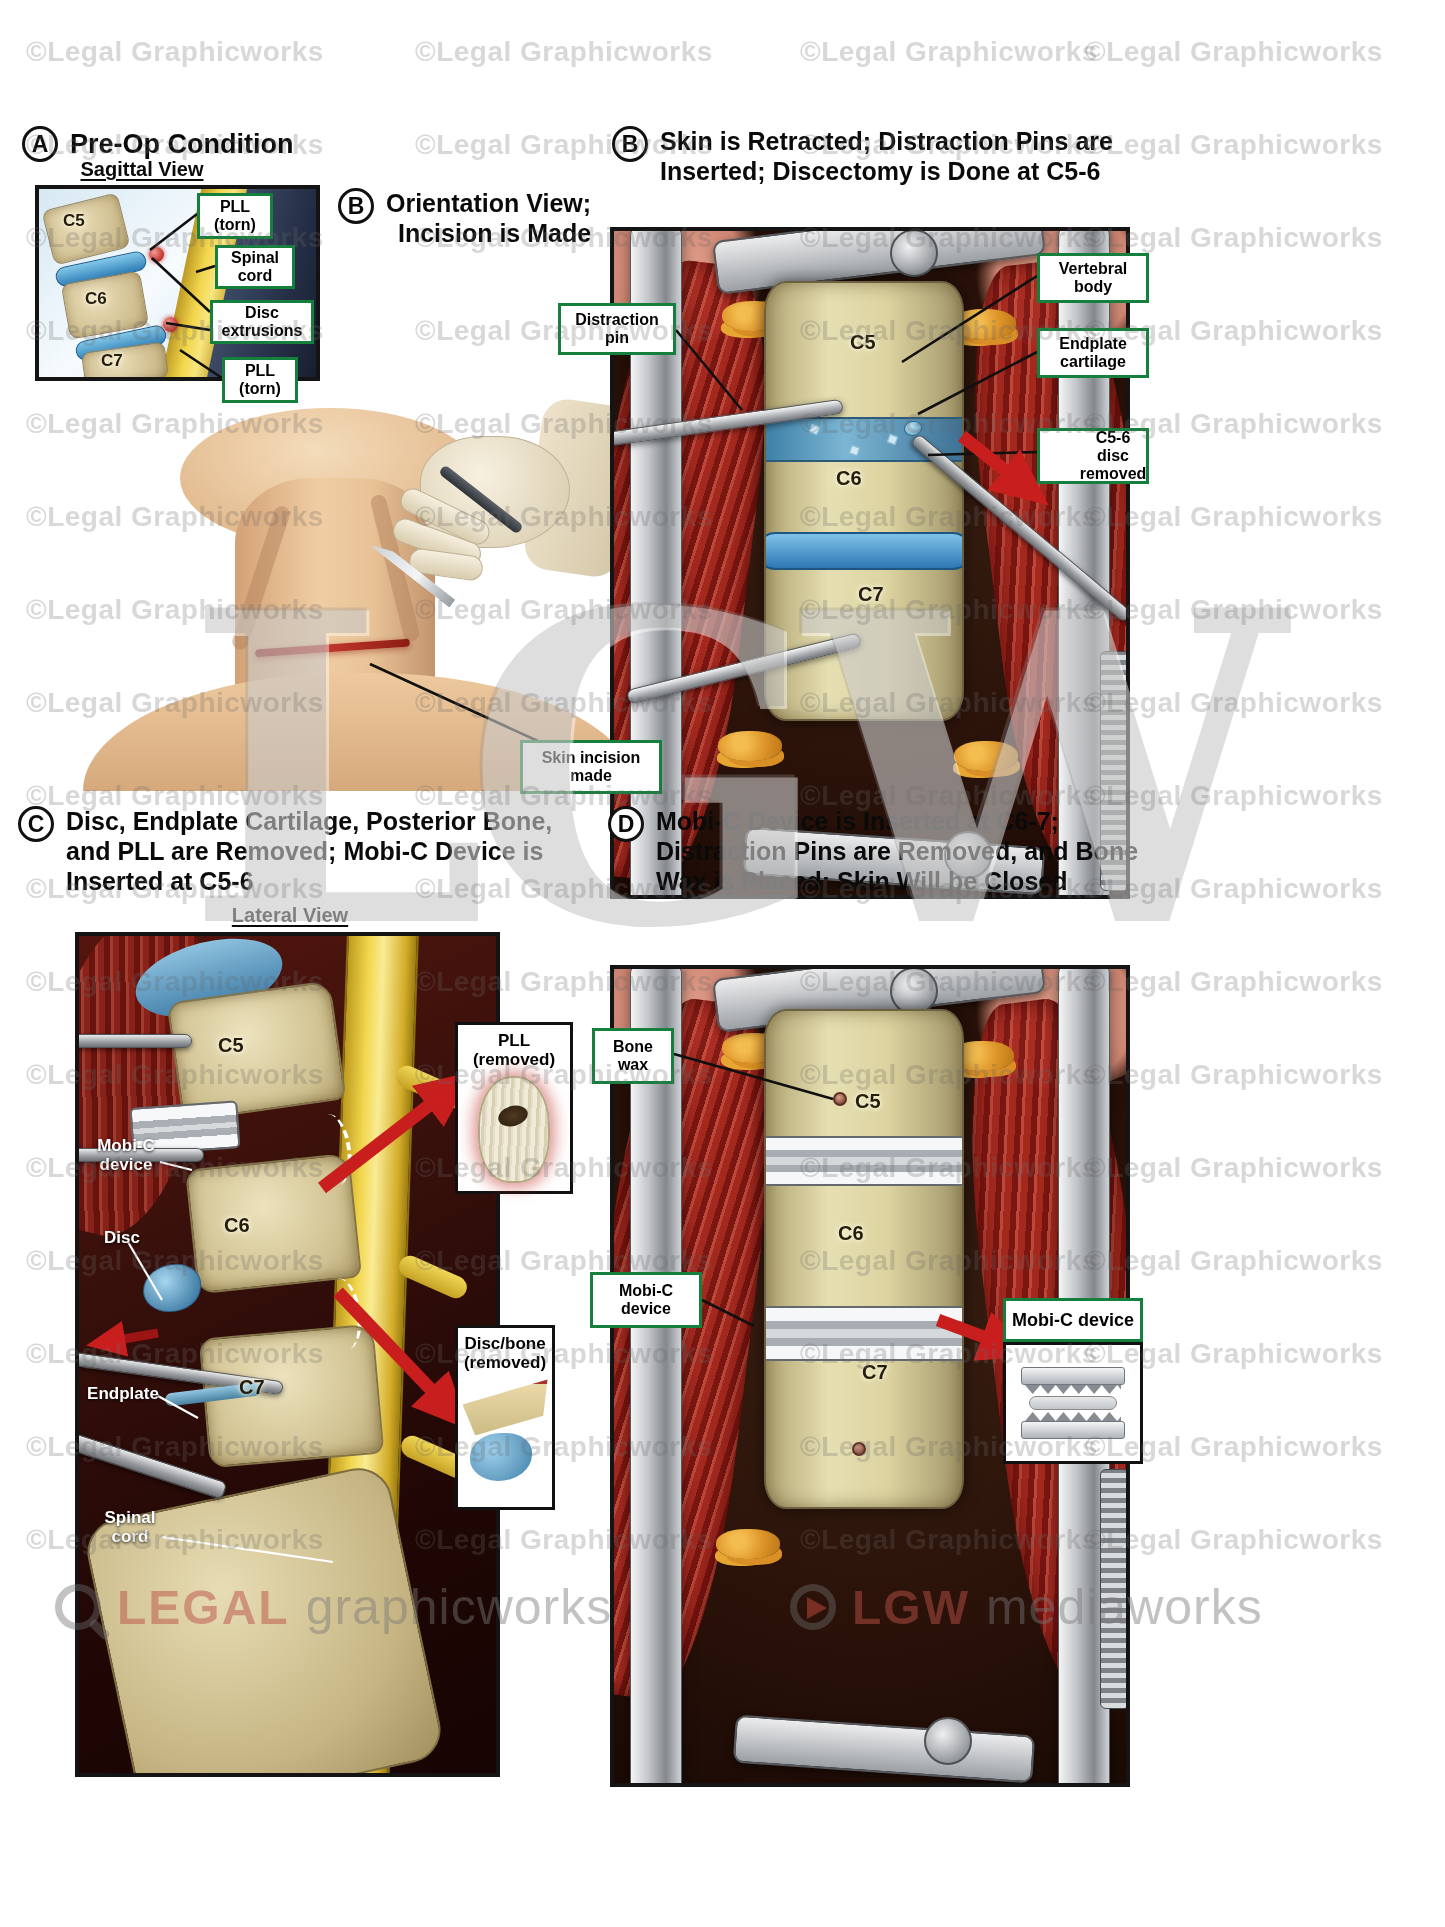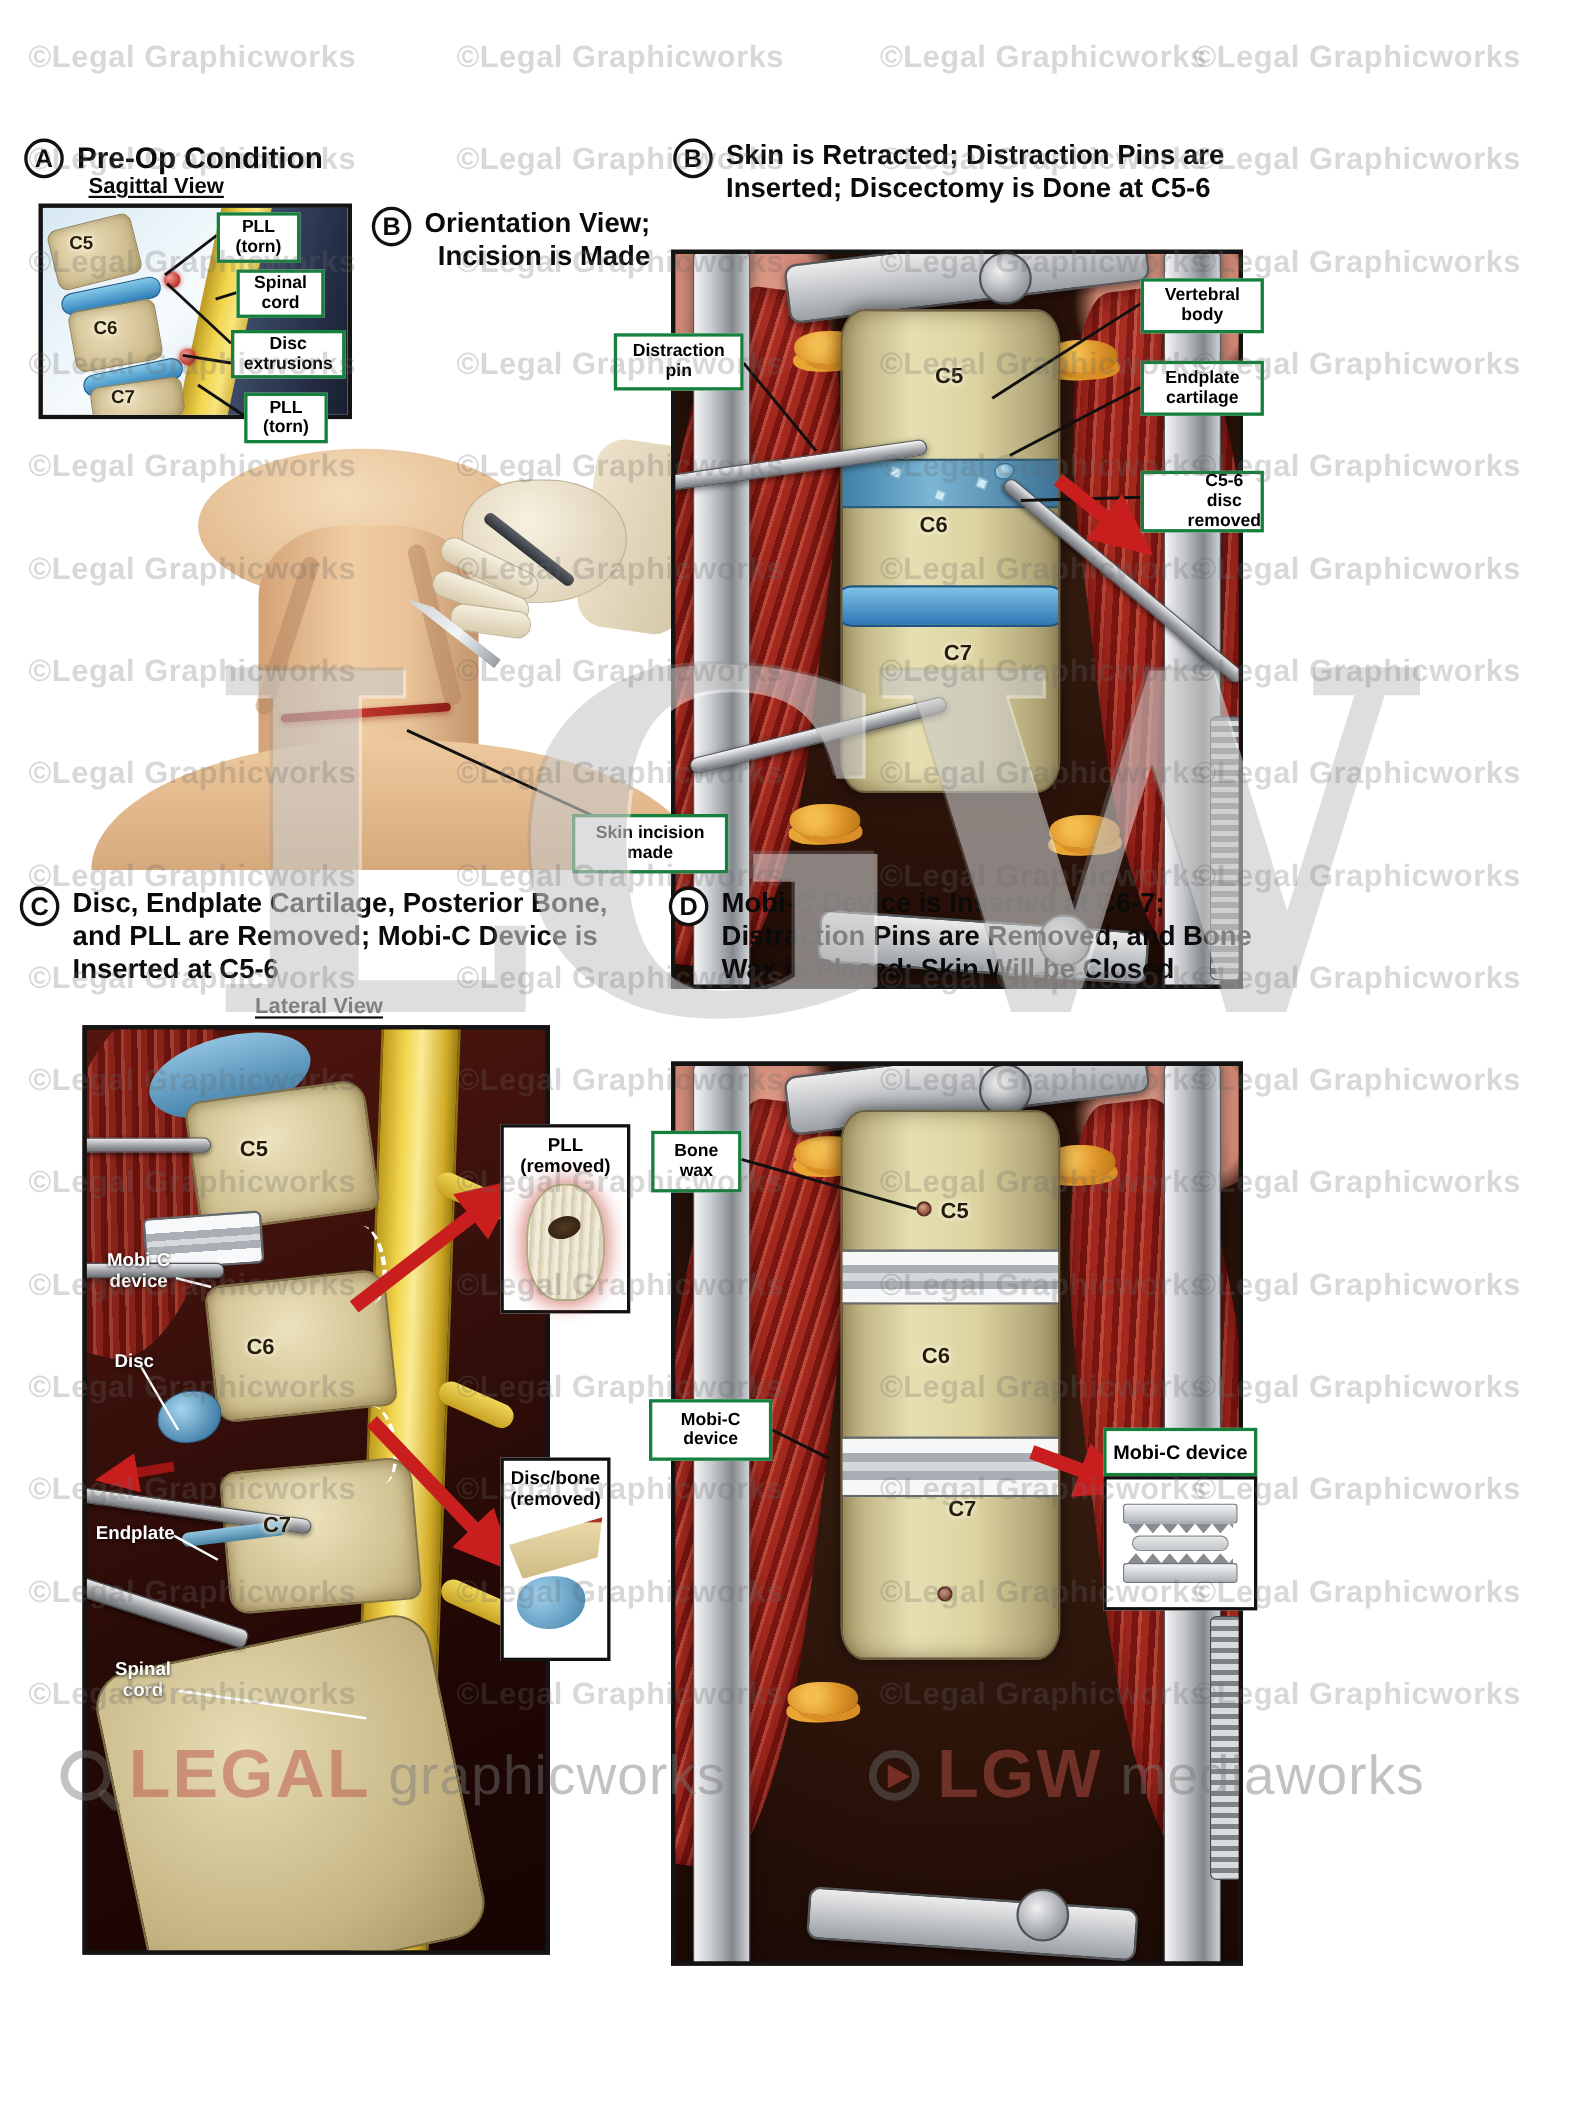--- a/index.html
+++ b/index.html
@@ -85,21 +85,21 @@
 .device-panel{position:absolute;background:#fff;border:3px solid #111;z-index:30;display:flex;flex-direction:column;align-items:center;justify-content:center;}
 .dev-plate{width:104px;height:18px;background:linear-gradient(#f4f5f6,#aeb4ba);border:1.5px solid #70767c;border-radius:3px;}
 .dev-teeth{width:96px;height:9px;background:#868c92;clip-path:polygon(0 0,8% 100%,16% 0,24% 100%,32% 0,40% 100%,48% 0,56% 100%,64% 0,72% 100%,80% 0,88% 100%,96% 0,100% 50%,100% 0);}
 .dev-teeth.flip{transform:scaleY(-1);}
 .dev-core{width:88px;height:14px;background:linear-gradient(#e7e9ea,#c2c6ca);border:1px solid #888;border-radius:7px;margin:2px 0;}
 
 .brandmark{position:absolute;display:flex;align-items:center;gap:16px;z-index:40;}
 .brand-icon{width:46px;height:46px;border:7px solid rgba(110,110,110,.42);border-radius:50%;position:relative;flex:0 0 auto;}
 .brand-icon.magnifier::after{content:"";position:absolute;right:-17px;bottom:-11px;width:23px;height:9px;background:rgba(110,110,110,.42);transform:rotate(45deg);border-radius:4px;}
 .brand-icon.play::after{content:"";position:absolute;left:10px;top:6px;border-left:20px solid rgba(185,70,60,.55);border-top:11px solid transparent;border-bottom:11px solid transparent;}
-.brand-red{font-size:62px;font-weight:700;color:rgba(186,80,70,.5);letter-spacing:2px;}
+.brand-red{font-size:48px;font-weight:700;color:rgba(186,80,70,.5);letter-spacing:2px;}
 .brand-gray{font-size:50px;font-weight:400;color:rgba(120,120,120,.45);letter-spacing:1px;}
 .tagline{position:absolute;left:0;top:1862px;width:100%;text-align:center;font-size:37px;font-weight:700;color:rgba(135,135,135,.55);z-index:40;letter-spacing:.5px;}
 </style>
 </head>
 <body>
 
 <div class="page">
 
 
   <div class="sec-head" style="left:22px;top:126px;">

